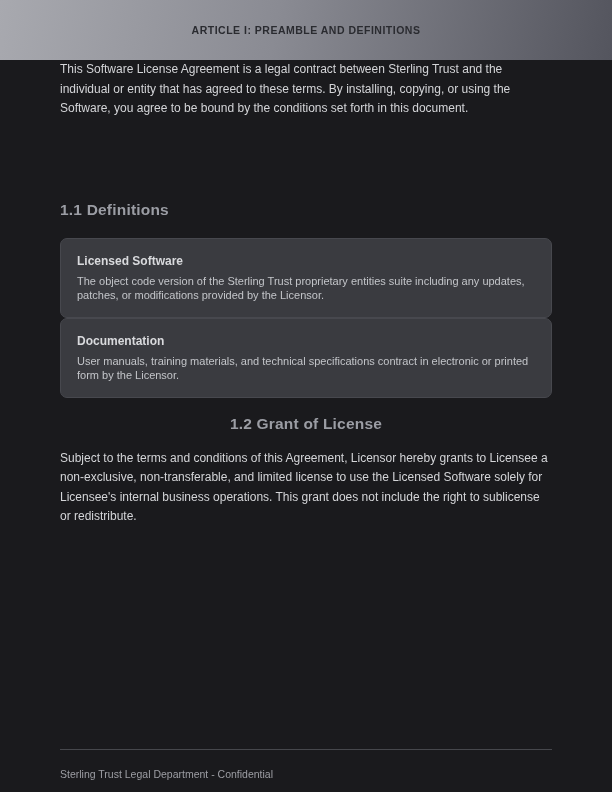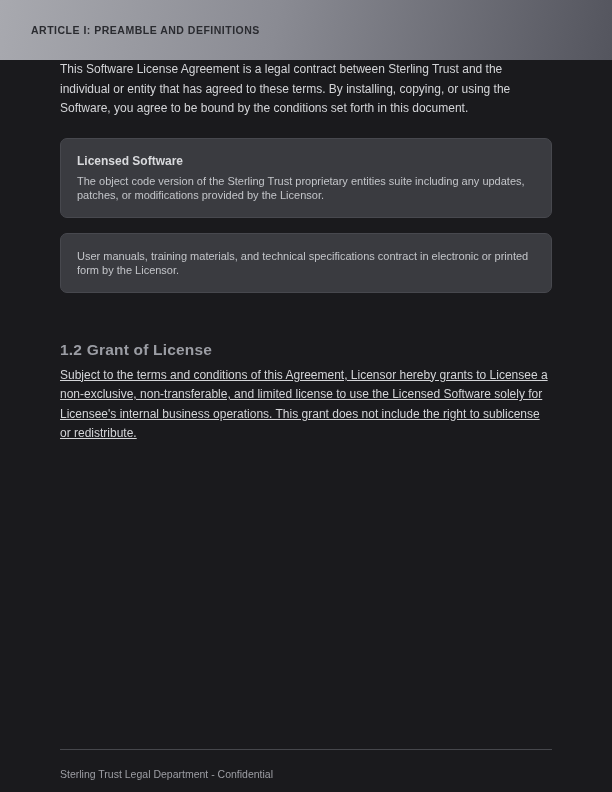--- a/index.html
+++ b/index.html
@@ -11,20 +11,21 @@
     background: #1a1a1d;
     font-family: "Liberation Sans", sans-serif;
     overflow: hidden;
   }
   .article-header {
     height: 60px;
     background: linear-gradient(100deg, #a8a9af 0%, #8a8b93 45%, #54555e 100%);
     display: flex;
     align-items: center;
     padding: 0 31px;
+    justify-content: center;
   }
   .article-header-title {
     font-size: 10.5px;
     font-weight: bold;
     letter-spacing: 0.5px;
     text-transform: uppercase;
     color: #2a2b30;
   }
   .content { padding: 0 60px; }
   .paragraph {
@@ -33,41 +34,40 @@
     color: #d4d5d8;
   }
   .intro-paragraph { }
   .section-heading {
     font-size: 15.5px;
     font-weight: bold;
     letter-spacing: 0.2px;
     color: #9b9da4;
   }
   .heading-definitions { margin-top: 82px; }
-  .heading-grant { margin-top: 48px; }
+  .heading-grant { margin-top: 17px; text-align: center; }
   .cards { margin-top: 19px; }
   .card {
     background: #3a3b40;
     border: 1px solid #47484e;
     border-radius: 7px;
     padding: 15px 16px 14px 16px;
-    margin-bottom: 15px;
   }
   .card-title {
     font-size: 12px;
     font-weight: bold;
     color: #d9dadd;
     margin-bottom: 6px;
   }
   .card-body {
     font-size: 11px;
     line-height: 14.5px;
     color: #c3c5c9;
   }
-  .grant-paragraph { margin-top: 7px; text-decoration: underline; }
+  .grant-paragraph { margin-top: 16px; }
   .page-footer {
     position: absolute;
     top: 749px;
     left: 60px;
     right: 60px;
     border-top: 1px solid #46474c;
     text-align: left;
     padding-top: 14px;
   }
   .footer-text {
@@ -81,30 +81,32 @@
 <div class="page">
 
   <div class="article-header">
     <span class="article-header-title">ARTICLE I: PREAMBLE AND DEFINITIONS</span>
   </div>
 
   <div class="content">
 
     <p class="paragraph intro-paragraph">This Software License Agreement is a legal contract between Sterling Trust and the individual or entity that has agreed to these terms. By installing, copying, or using the Software, you agree to be bound by the conditions set forth in this document.</p>
 
+    <h2 class="section-heading heading-definitions">1.1 Definitions</h2>
 
     <div class="cards">
 
       <div class="card">
         <div class="card-title">Licensed Software</div>
         <div class="card-body">The object code version of the Sterling Trust proprietary entities suite including any updates, patches, or modifications provided by the Licensor.</div>
       </div>
 
 
       <div class="card">
+        <div class="card-title">Documentation</div>
         <div class="card-body">User manuals, training materials, and technical specifications contract in electronic or printed form by the Licensor.</div>
       </div>
 
     </div>
 
     <h2 class="section-heading heading-grant">1.2 Grant of License</h2>
 
     <p class="paragraph grant-paragraph">Subject to the terms and conditions of this Agreement, Licensor hereby grants to Licensee a non-exclusive, non-transferable, and limited license to use the Licensed Software solely for Licensee's internal business operations. This grant does not include the right to sublicense or redistribute.</p>
 
   </div>

